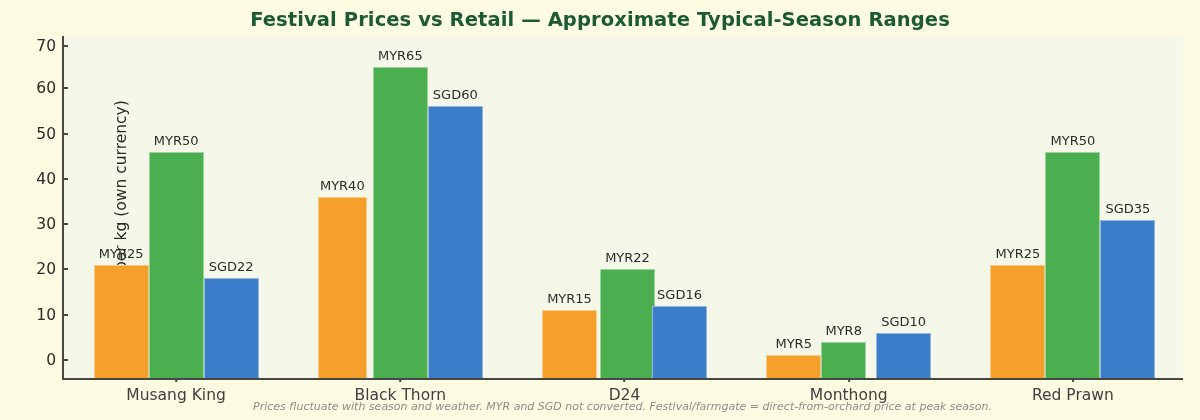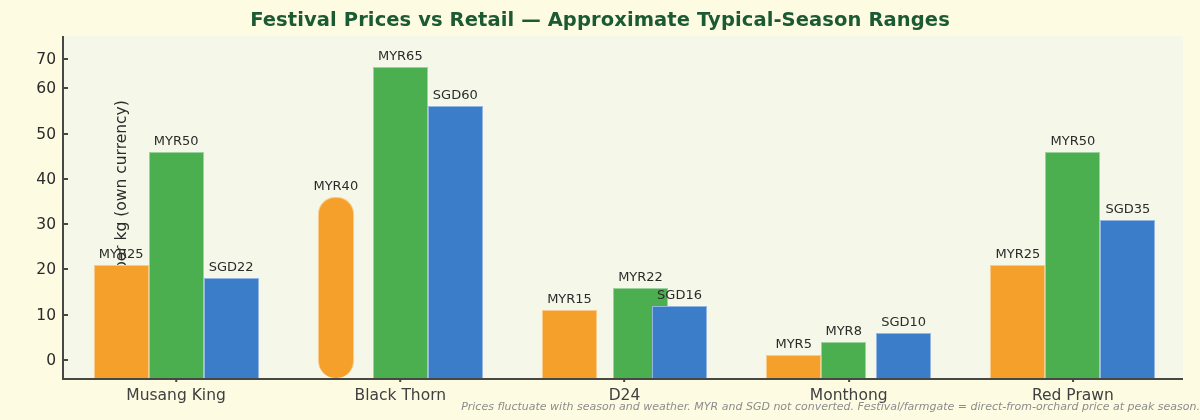--- a/index.html
+++ b/index.html
@@ -133,21 +133,21 @@
   .swatch.sgretail { background: #3B7DC9; }
   .legend-text {
     font-size: 14.5px;
     color: #2B2B2B;
     white-space: nowrap;
   }
   
   #footnote {
     position: absolute;
     left: 0; top: 400px; width: 1200px;
-    text-align: right;
+    text-align: center;
     font-size: 11px;
     font-style: italic;
     color: #8C8C8C;
     padding-left: 45px;
   }
 </style>
 </head>
 <body>
 
 <div id="figure">
@@ -178,53 +178,53 @@
           <span class="tmark"></span>
         </div>
         <div class="ytick" style="bottom: 226.316px;">
           <span class="tlabel">50</span>
           <span class="tmark"></span>
         </div>
         <div class="ytick" style="bottom: 271.579px;">
           <span class="tlabel">60</span>
           <span class="tmark"></span>
         </div>
-        <div class="ytick" style="bottom: 301px;">
+        <div class="ytick" style="bottom: 314px;">
           <span class="tlabel">70</span>
           <span class="tmark"></span>
         </div>
       </div>
     <div id="bars-layer">
         <div class="group" style="left: 29.6px; width: 165px;">
           <div class="bar festival" style="left: 0px; width: 55px; height: 113.158px;">
             <span class="bar-label">MYR25</span>
           </div>
           <div class="bar myretail" style="left: 55px; width: 55px; height: 226.316px;">
             <span class="bar-label">MYR50</span>
           </div>
           <div class="bar sgretail" style="left: 110px; width: 55px; height: 99.5789px;">
             <span class="bar-label">SGD22</span>
           </div>
         </div>
         <div class="group" style="left: 253.8px; width: 165px;">
-          <div class="bar festival" style="left: 0px; width: 36px; height: 181.053px; border-radius: 17px;">
+          <div class="bar festival" style="left: 0px; width: 49px; height: 181.053px;">
             <span class="bar-label">MYR40</span>
           </div>
           <div class="bar myretail" style="left: 55px; width: 55px; height: 311px;">
             <span class="bar-label">MYR65</span>
           </div>
           <div class="bar sgretail" style="left: 110px; width: 55px; height: 271.579px;">
             <span class="bar-label">SGD60</span>
           </div>
         </div>
         <div class="group" style="left: 478px; width: 165px;">
           <div class="bar festival" style="left: 0px; width: 55px; height: 67.8947px;">
             <span class="bar-label">MYR15</span>
           </div>
-          <div class="bar myretail" style="left: 71px; width: 55px; height: 90px;">
+          <div class="bar myretail" style="left: 58px; width: 55px; height: 109px;">
             <span class="bar-label">MYR22</span>
           </div>
           <div class="bar sgretail" style="left: 110px; width: 55px; height: 72.4211px;">
             <span class="bar-label">SGD16</span>
           </div>
         </div>
         <div class="group" style="left: 702.2px; width: 165px;">
           <div class="bar festival" style="left: 0px; width: 55px; height: 22.6316px;">
             <span class="bar-label">MYR5</span>
           </div>

